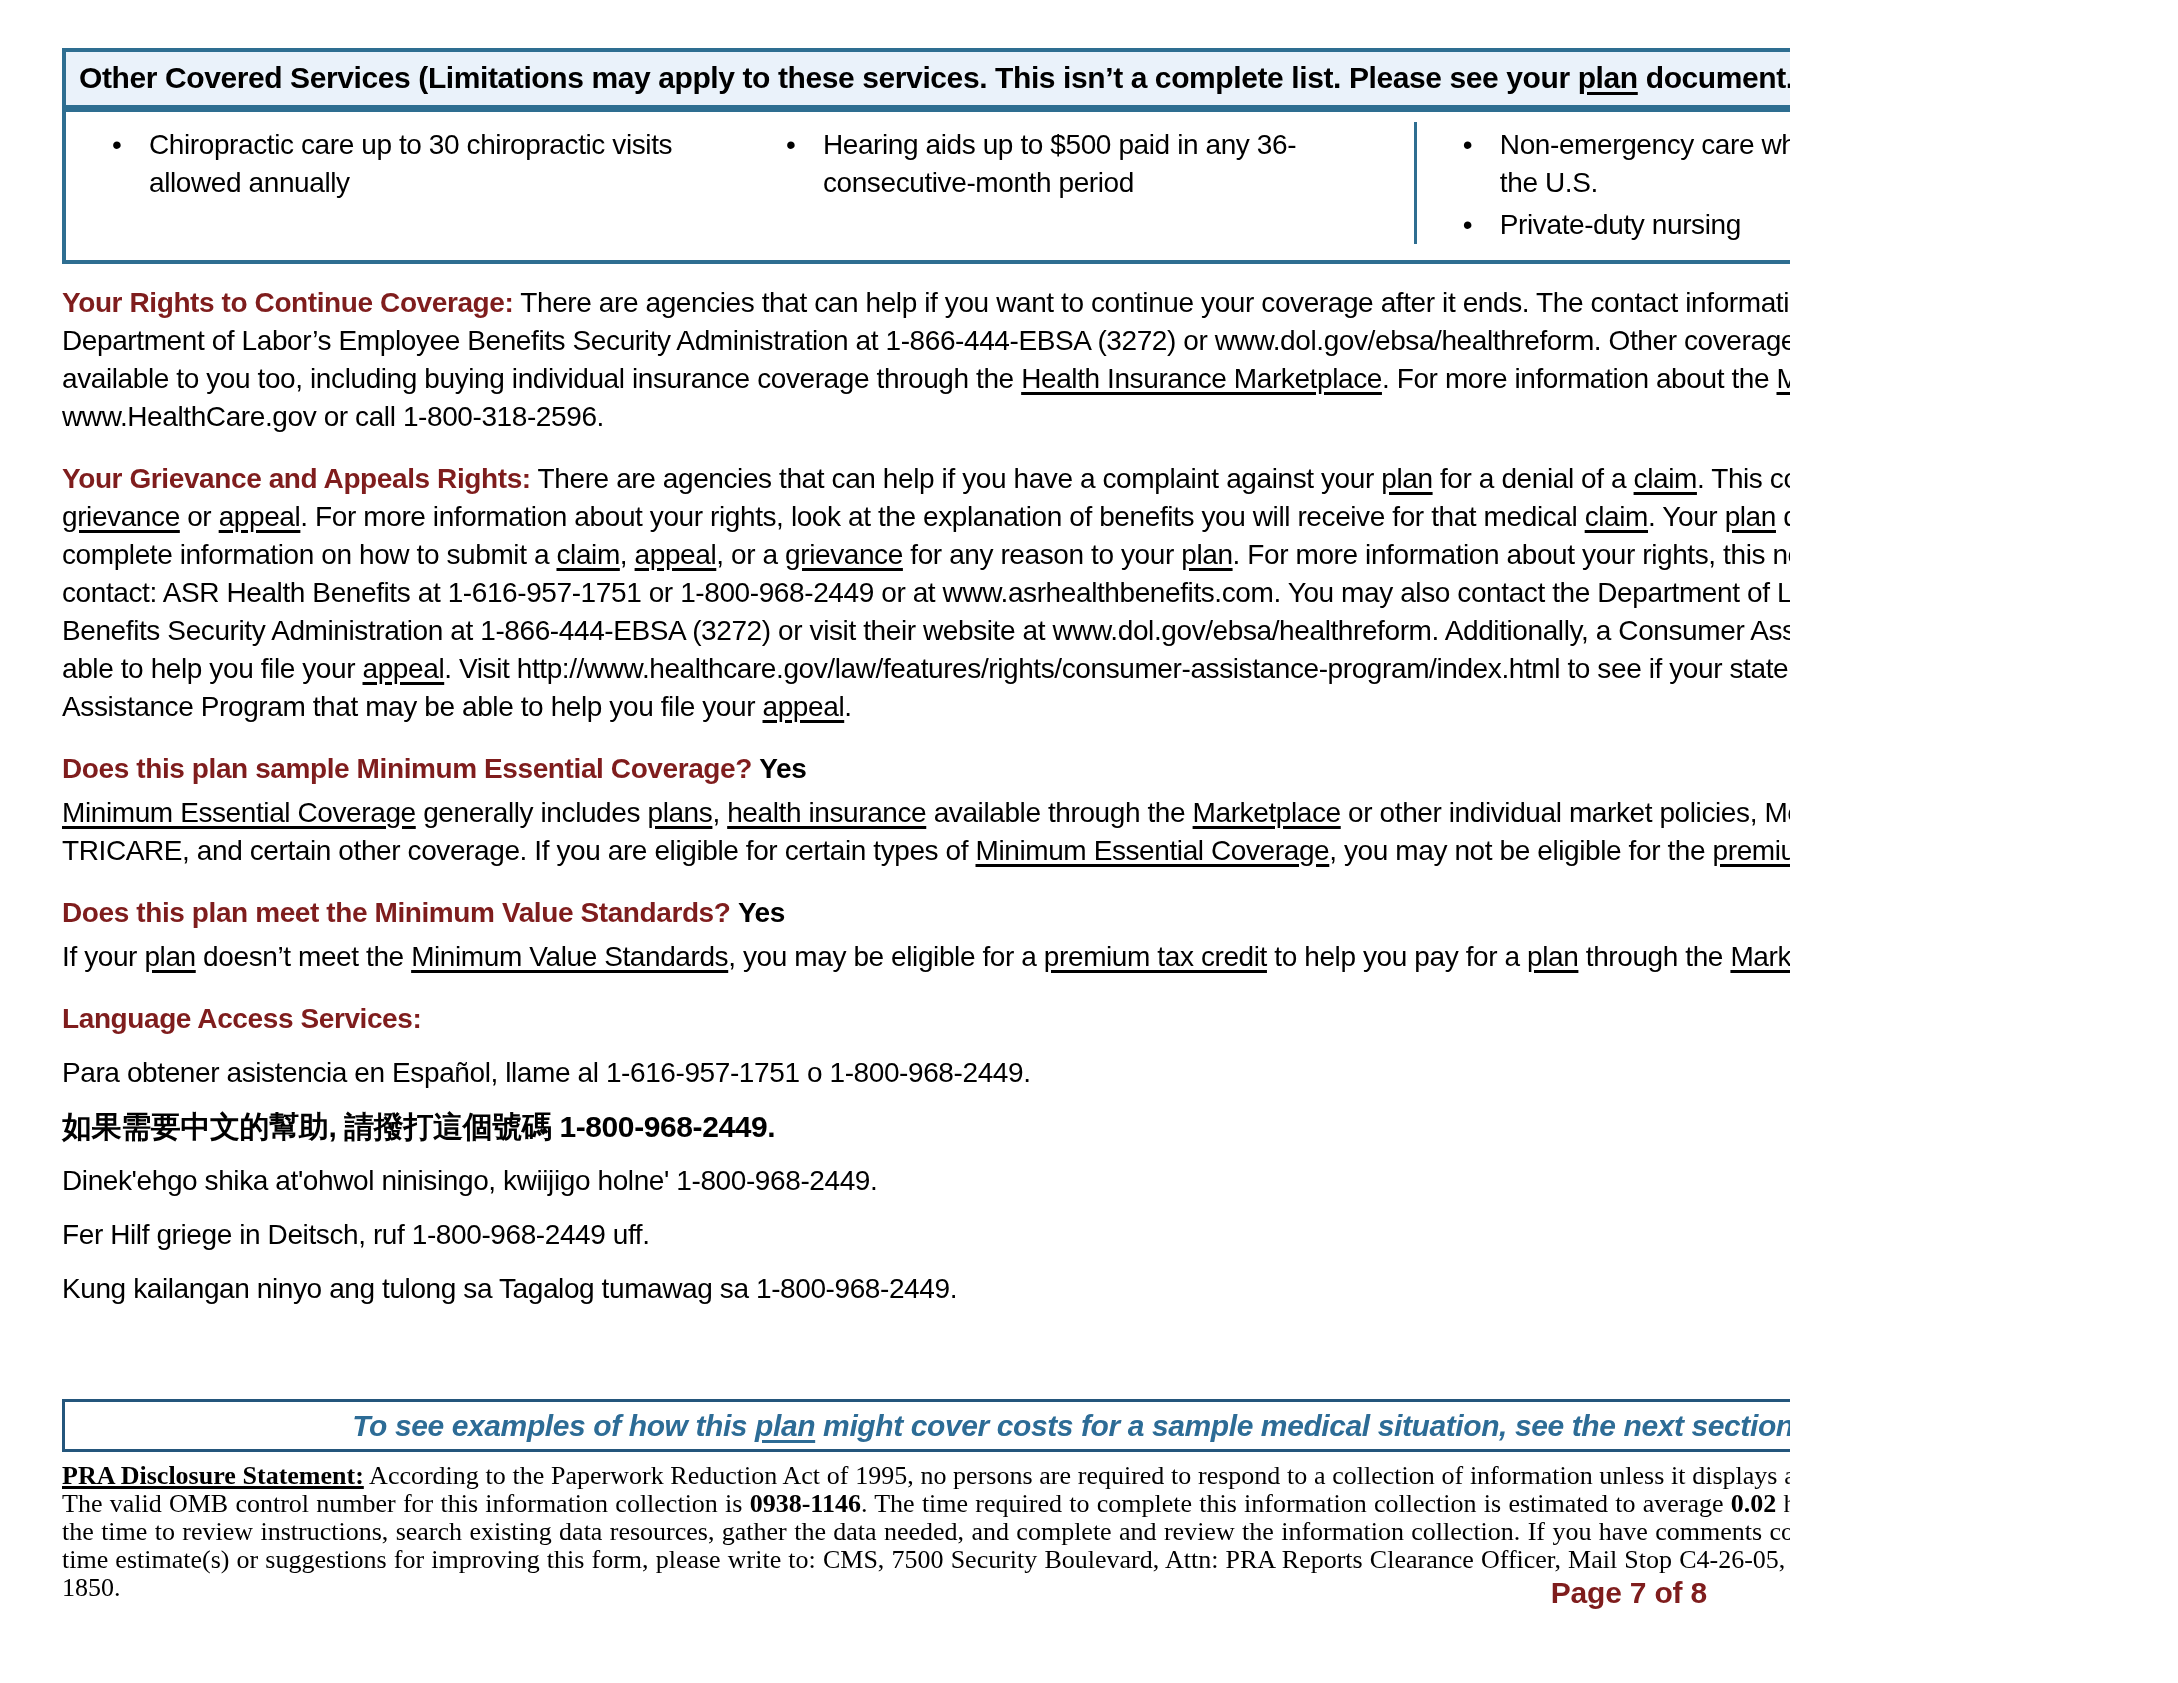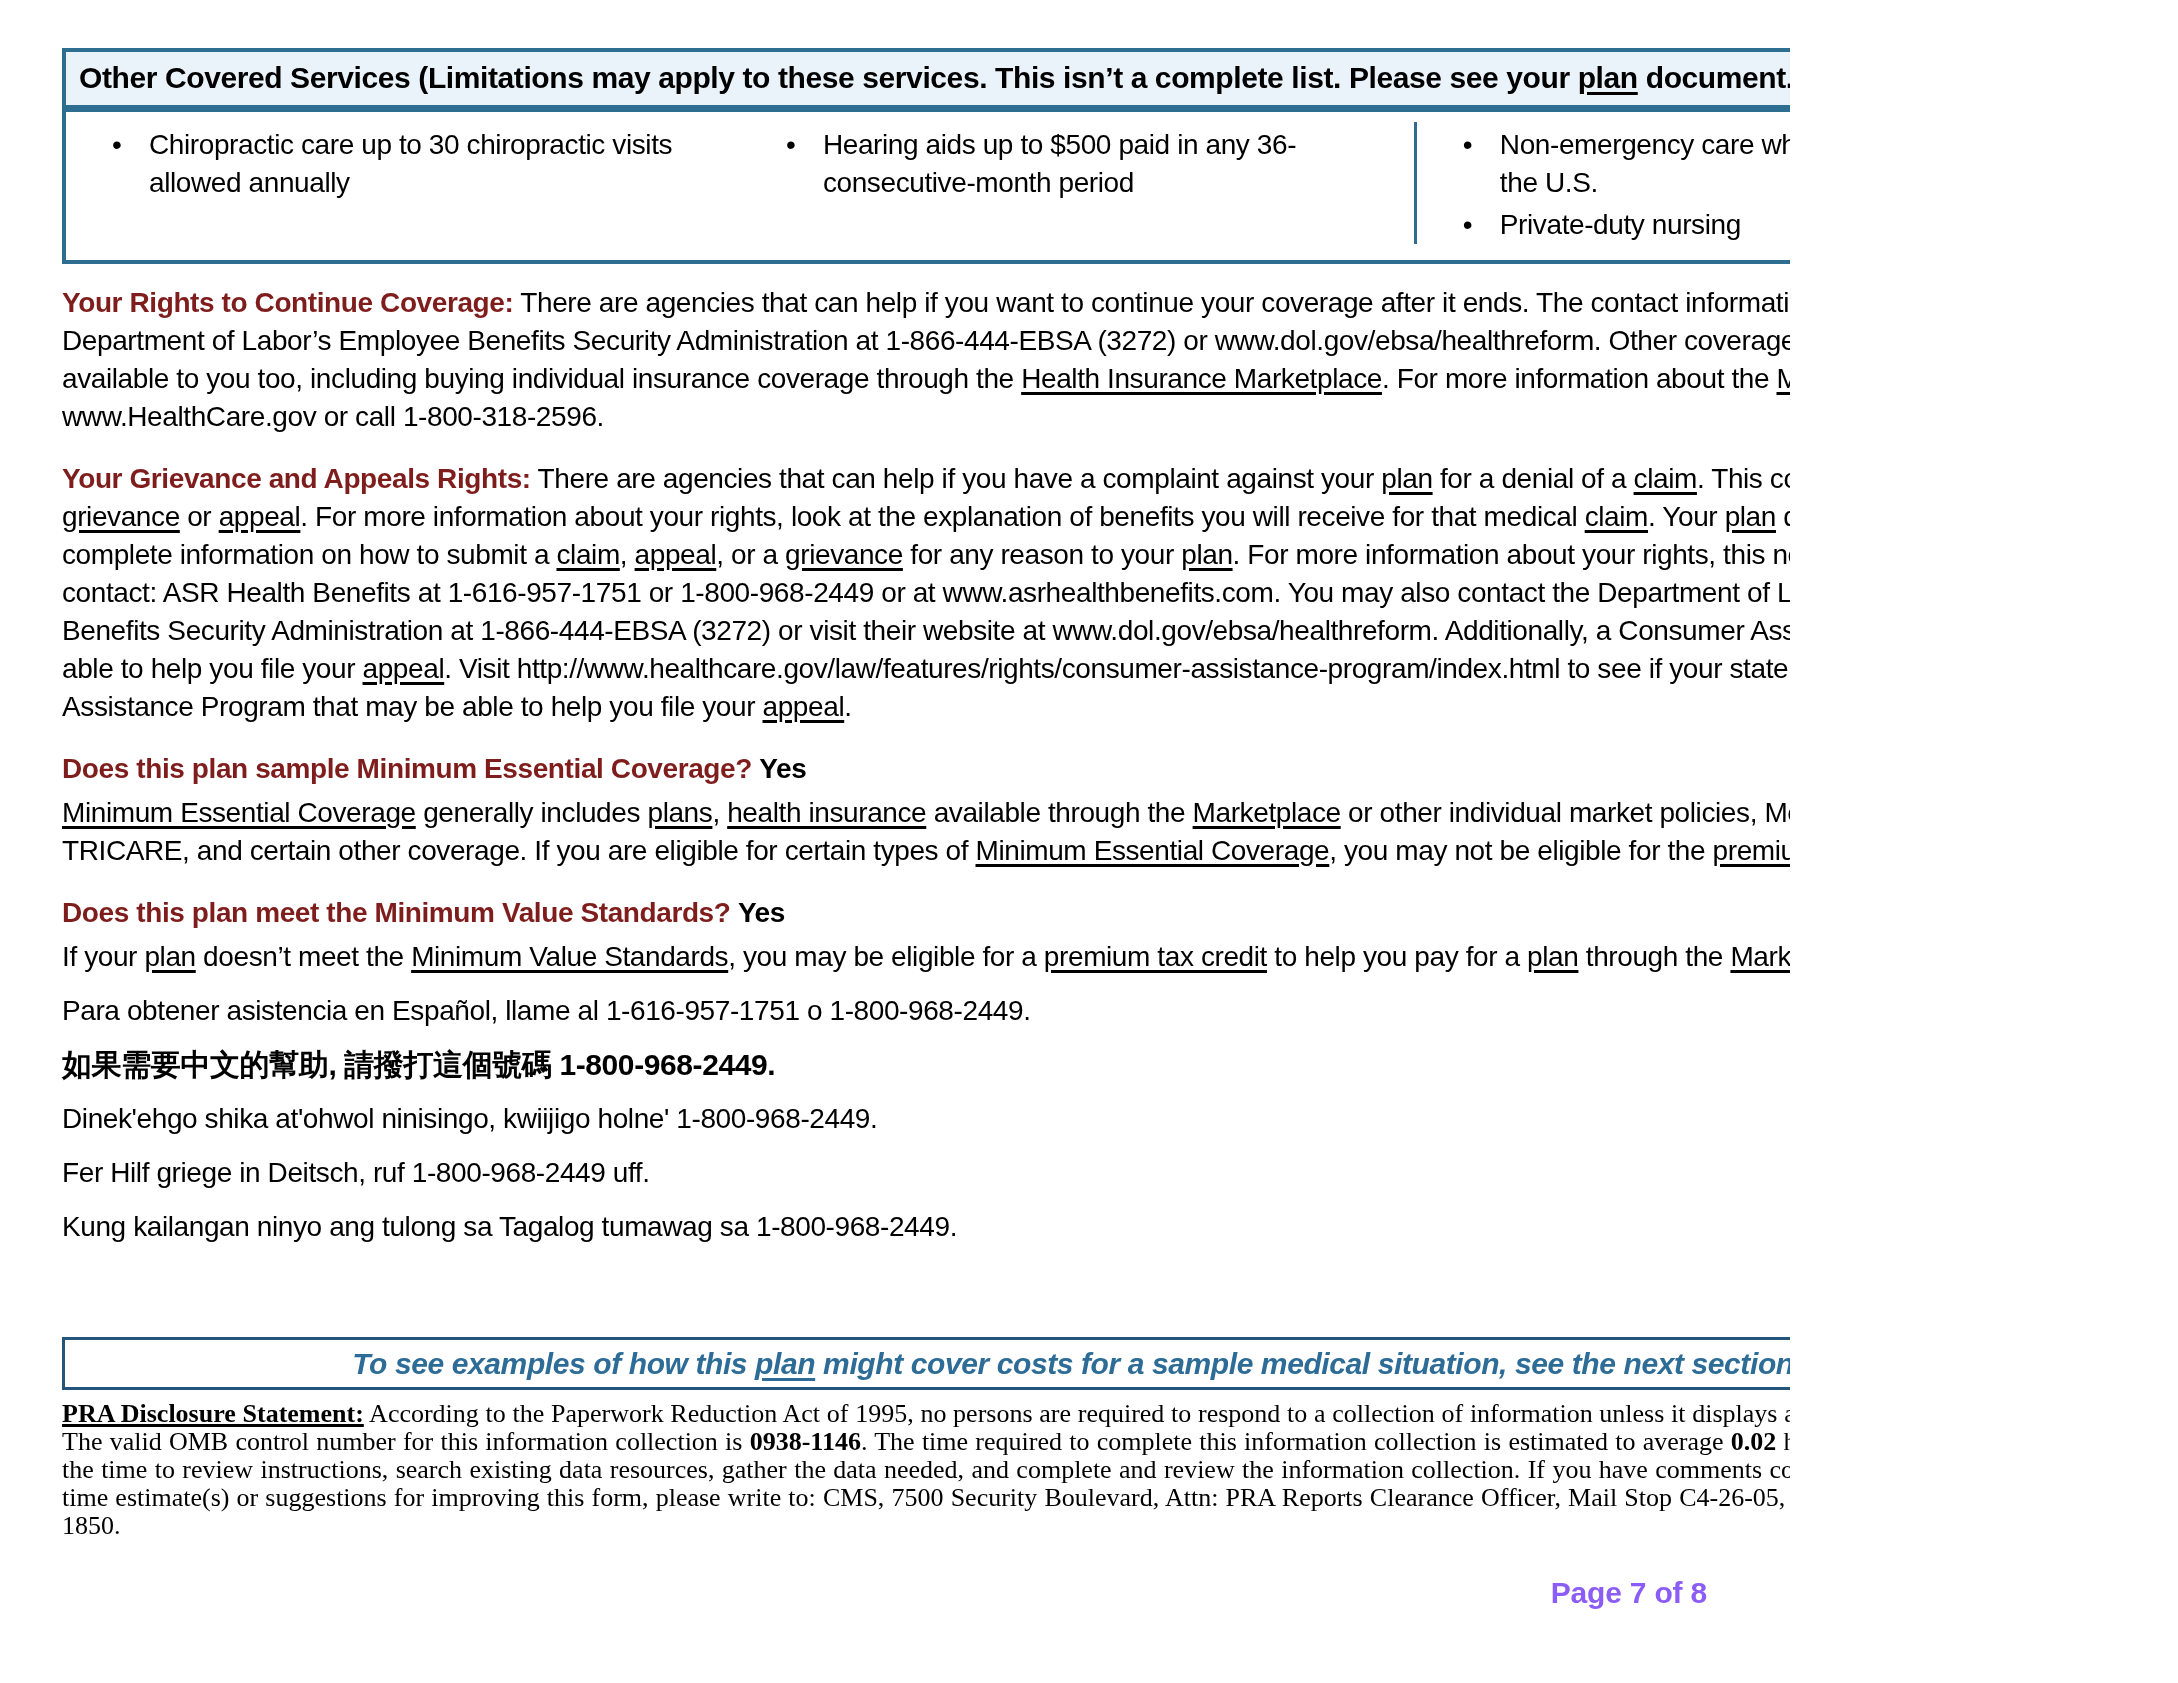--- a/index.html
+++ b/index.html
@@ -48,21 +48,21 @@
   
   .pra {
     margin-top:10px; font-family:"Liberation Serif", serif;
     font-size:26px; line-height:28px; text-align:justify;
   }
   .pra .lead { font-weight:bold; text-decoration:underline; text-decoration-thickness:3px; }
 
   
   .footer {
     position:absolute; right:83px; top:1576px;
-    color:#8b5cf6; font-weight:bold; font-size:30px; letter-spacing:-0.2px;
+    color:#7f1d1d; font-weight:bold; font-size:30px; letter-spacing:-0.2px;
   }
 </style>
 </head>
 <body>
 
 <div class="page">
   <div class="content">
 
     <div class="svc-table">
       <div class="svc-header">Other Covered Services (Limitations may apply to these services. This isn’t a complete list. Please see your <u>plan</u> document.)</div>
@@ -95,20 +95,21 @@
     <p class="sec first"><span class="heading">Your Rights to Continue Coverage:</span> <span>There are agencies that can help if you want to continue your coverage after it ends. The contact information for those agencies is: Department of Labor’s Employee Benefits Security Administration at 1-866-444-EBSA (3272) or www.dol.gov/ebsa/healthreform. Other coverage options may be available to you too, including buying individual insurance coverage through the <u>Health Insurance Marketplace</u>. For more information about the <u>Marketplace</u>, visit www.HealthCare.gov or call 1-800-318-2596.</span></p>
 
     <p class="sec"><span class="heading">Your Grievance and Appeals Rights:</span> <span>There are agencies that can help if you have a complaint against your <u>plan</u> for a denial of a <u>claim</u>. This complaint is called a <u>grievance</u> or <u>appeal</u>. For more information about your rights, look at the explanation of benefits you will receive for that medical <u>claim</u>. Your <u>plan</u> documents also provide complete information on how to submit a <u>claim</u>, <u>appeal</u>, or a <u>grievance</u> for any reason to your <u>plan</u>. For more information about your rights, this notice, or assistance, contact: ASR Health Benefits at 1-616-957-1751 or 1-800-968-2449 or at www.asrhealthbenefits.com.  You may also contact the Department of Labor’s Employee Benefits Security Administration at 1-866-444-EBSA (3272) or visit their website at www.dol.gov/ebsa/healthreform.  Additionally, a Consumer Assistance Program may be able to help you file your <u>appeal</u>.  Visit http://www.healthcare.gov/law/features/rights/consumer-assistance-program/index.html to see if your state has a Consumer Assistance Program that may be able to help you file your <u>appeal</u>.</span></p>
 
     <p class="sec"><span class="heading">Does this plan sample Minimum Essential Coverage?</span> <span class="answer">Yes</span></p>
     <p class="sec tight"><u>Minimum Essential Coverage</u> generally includes <u>plans</u>, <u>health insurance</u> available through the <u>Marketplace</u> or other individual market policies, Medicare, Medicaid, CHIP, TRICARE, and certain other coverage. If you are eligible for certain types of <u>Minimum Essential Coverage</u>, you may not be eligible for the <u>premium tax credit</u>.</p>
 
     <p class="sec"><span class="heading">Does this plan meet the Minimum Value Standards?</span> <span class="answer">Yes</span></p>
     <p class="sec tight">If your <u>plan</u> doesn’t meet the <u>Minimum Value Standards</u>, you may be eligible for a <u>premium tax credit</u> to help you pay for a <u>plan</u> through the <u>Marketplace</u>.</p>
 
+    <p class="sec"><span class="heading">Language Access Services:</span></p>
     <p class="lang-line">Para obtener asistencia en Español, llame al 1-616-957-1751 o 1-800-968-2449.</p>
     <p class="lang-line zh">如果需要中文的幫助, 請撥打這個號碼 1-800-968-2449.</p>
     <p class="lang-line">Dinek'ehgo shika at'ohwol ninisingo, kwiijigo holne' 1-800-968-2449.</p>
     <p class="lang-line">Fer Hilf griege in Deitsch, ruf 1-800-968-2449 uff.</p>
     <p class="lang-line">Kung kailangan ninyo ang tulong sa Tagalog tumawag sa 1-800-968-2449.</p>
 
     <div class="callout">
       <span>To see examples of how this <u>plan</u> might cover costs for a sample medical situation, see the next section.</span>
     </div>
 

